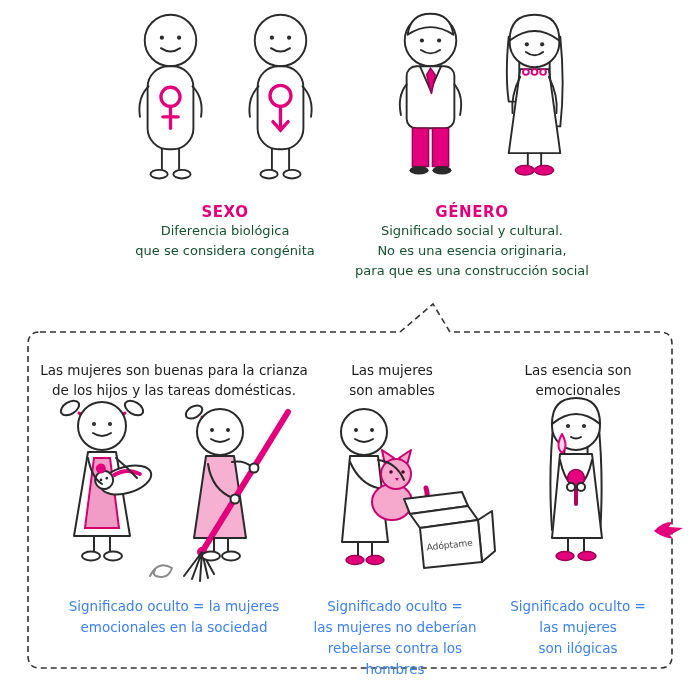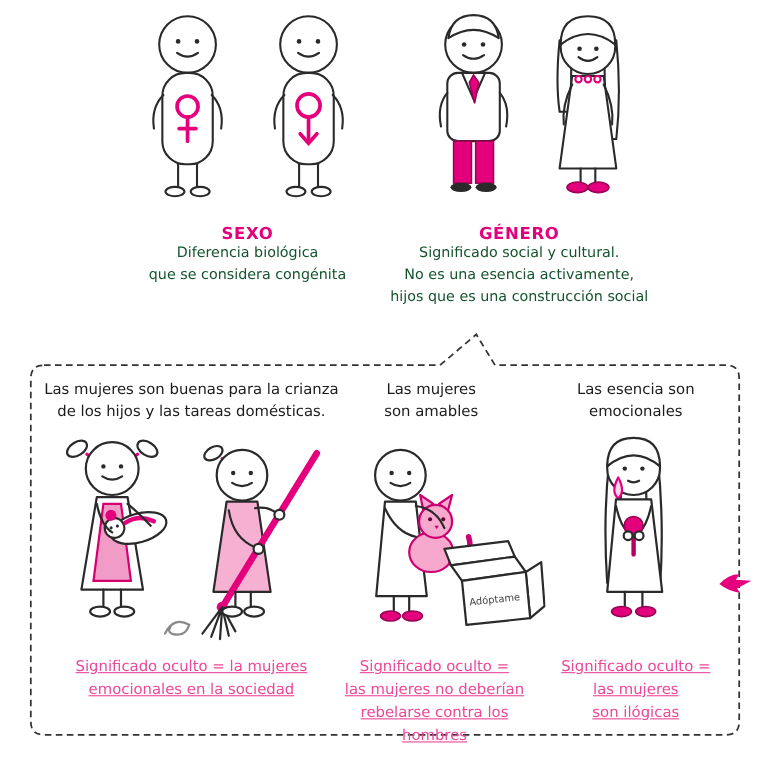--- a/index.html
+++ b/index.html
@@ -2,22 +2,22 @@
 <html><head>
 <meta charset="utf-8">
 <style>
   html,body{margin:0;padding:0;background:#fff;}
   .stage{position:relative;width:700px;height:696px;background:#fff;overflow:hidden;
          font-family:"DejaVu Sans",sans-serif;color:#1c1c1c;}
   .abs{position:absolute;}
   .center{text-align:center;}
   .title{color:#e4007c;font-weight:bold;font-size:15px;letter-spacing:0.6px;}
   .desc{font-size:13px;line-height:1.55;color:#14532d;}
-  .claim{font-size:13.5px;line-height:1.5;color:#1c1c1c;text-align:center;}
-  .hiddmeaning{font-size:13.5px;line-height:1.55;color:#ec4899;text-align:center;text-decoration:underline;}
+  .claim{font-size:13.5px;line-height:1.5;color:#1c1c1c;text-align:center;margin-top:16px;}
+  .hiddmeaning{font-size:13.5px;line-height:1.55;color:#3b82f6;text-align:center;}
   
   .fig{fill:#fff;stroke:#2a2a2a;stroke-width:2;stroke-linejoin:round;}
   .ln{fill:none;stroke:#2a2a2a;stroke-width:2;stroke-linecap:round;}
   .pkln{fill:none;stroke:#e4007c;stroke-linecap:round;}
   .dot{fill:#2a2a2a;}
   svg{display:block;}
 </style>
 </head>
 <body>
 
@@ -96,22 +96,22 @@
 
   <div class="abs center" style="left:85px;top:203px;width:280px">
     <div class="title">SEXO</div>
     <div class="desc">Diferencia biológica</div>
     <div class="desc">que se considera congénita</div>
   </div>
 
   <div class="abs center" style="left:322px;top:203px;width:300px">
     <div class="title">GÉNERO</div>
     <div class="desc">Significado social y cultural.</div>
-    <div class="desc">No es una esencia activamente,</div>
-    <div class="desc">hijos que es una construcción social</div>
+    <div class="desc">No es una esencia originaria,</div>
+    <div class="desc">para que es una construcción social</div>
   </div>
 
   <svg class="abs" style="left:18px;top:296px" width="664" height="384" viewBox="0 0 664 384">
     <path d="M 22 36 L 382 36 L 415 8 L 432 36 L 642 36 Q 654 36 654 48 L 654 360 Q 654 372 642 372
              L 22 372 Q 10 372 10 360 L 10 48 Q 10 36 22 36 Z" fill="none" stroke="#333" stroke-width="1.6" stroke-dasharray="6 4"></path>
   </svg>
 
   <div class="abs claim" style="left:28px;top:344px;width:292px">
     <div>Las mujeres son buenas para la crianza</div>
     <div>de los hijos y las tareas domésticas.</div>

